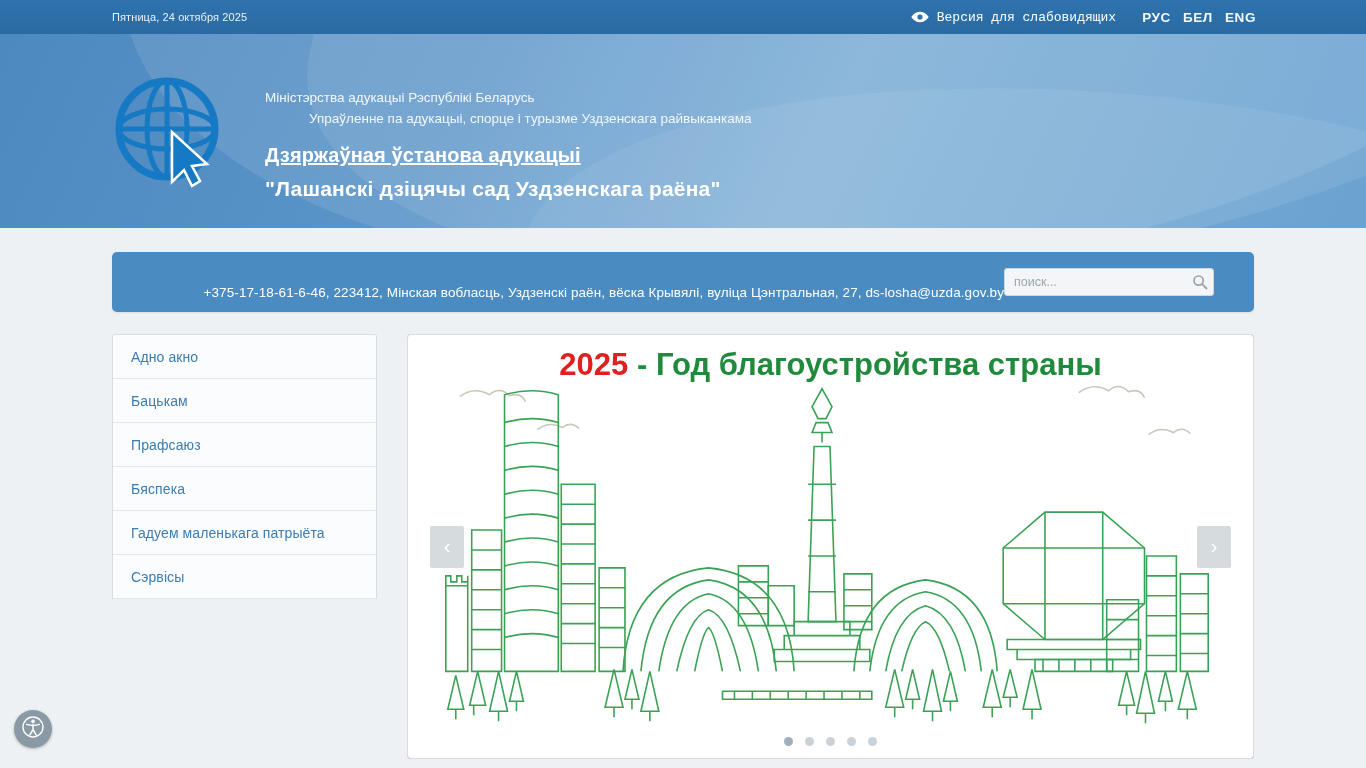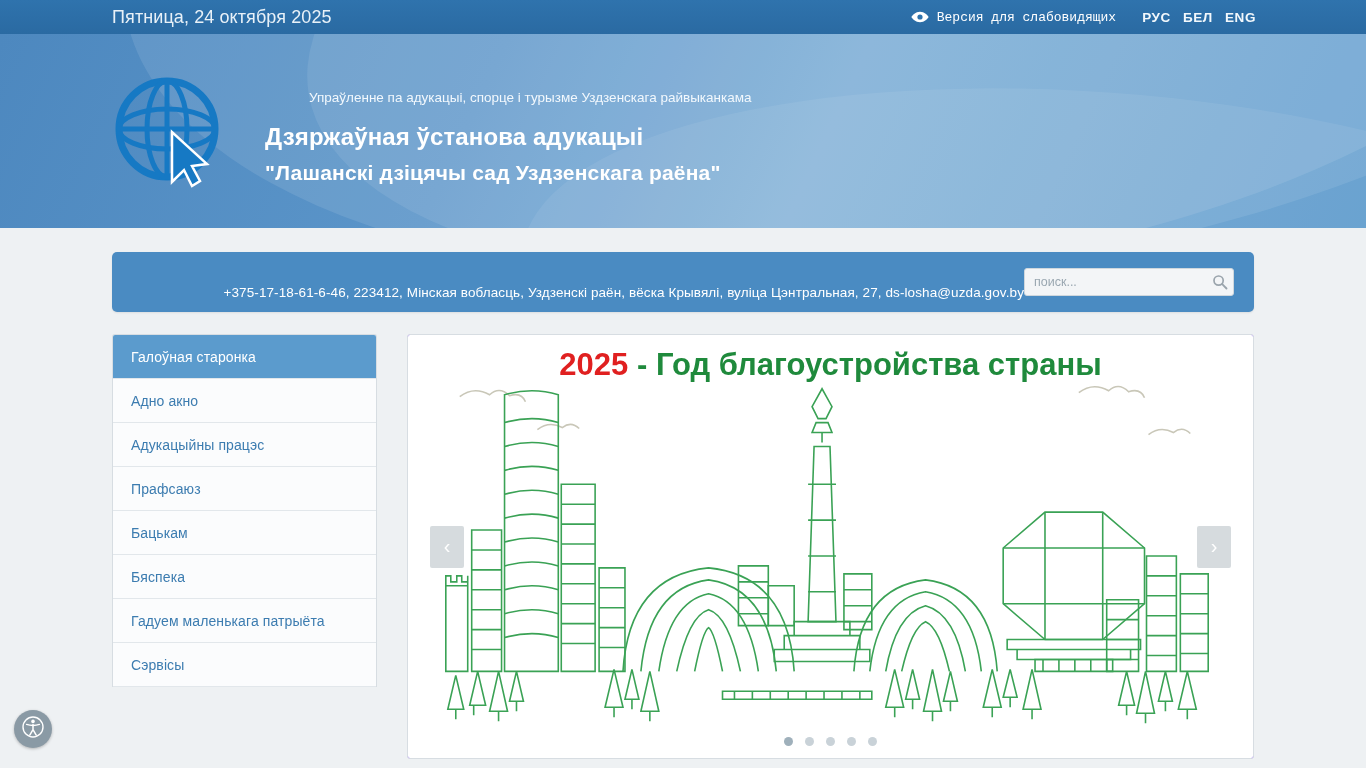--- a/index.html
+++ b/index.html
@@ -18,21 +18,21 @@
     background: #2b6ea8;
     background: linear-gradient(to bottom, #2f73ad, #2a6aa2);
     color: #eaf2f8;
     display: flex;
     align-items: center;
     font-size: 12.5px;
   }
   .topbar .date {
     margin-left: 112px;
     color: #e8f1f8;
-    font-size: 18px;
+    font-size: 11px;
     letter-spacing: .1px;
   }
   .topbar .right {
     margin-left: auto;
     margin-right: 110px;
     display: flex;
     align-items: center;
     gap: 26px;
   }
   .vision-link {
@@ -106,24 +106,25 @@
   }
   .org-line2 {
     font-size: 13.5px;
     color: #f2f8fd;
     line-height: 1.55;
     font-weight: 400;
     margin-left: 44px;
   }
   .inst-type {
     margin-top: 14px;
-    font-size: 24px;
+    font-size: 20px;
     font-weight: 700;
     color: #ffffff;
     letter-spacing: .1px;
+    text-decoration: underline;
   }
   .inst-name {
     margin-top: 10px;
     font-size: 21px;
     font-weight: 700;
     color: #ffffff;
     letter-spacing: .2px;
   }
 
   
@@ -145,21 +146,21 @@
     color: #ffffff;
     font-size: 13.5px;
     letter-spacing: .1px;
     padding-left: 16px;
     margin-top: 21px;
   }
   .searchbox {
     position: relative;
     width: 210px;
     flex: 0 0 210px;
-    margin-right: 4px;
+    margin-right: 24px;
   }
   .searchbox input {
     width: 100%;
     height: 28px;
     border: 1px solid #cfd7dd;
     border-radius: 3px;
     background: #f3f5f7;
     padding: 0 28px 0 9px;
     font-size: 12.5px;
     color: #5a6a75;
@@ -317,20 +318,21 @@
       <svg width="118" height="118" viewBox="0 0 118 118">
         <circle cx="55" cy="55" r="48" fill="none" stroke="#1679c4" stroke-width="7"></circle>
         <ellipse cx="55" cy="55" rx="48" ry="20" fill="none" stroke="#1679c4" stroke-width="5"></ellipse>
         <ellipse cx="55" cy="55" rx="20" ry="48" fill="none" stroke="#1679c4" stroke-width="5"></ellipse>
         <line x1="7" y1="55" x2="103" y2="55" stroke="#1679c4" stroke-width="5"></line>
         <line x1="55" y1="7" x2="55" y2="103" stroke="#1679c4" stroke-width="5"></line>
         <path d="M60 58 L60 108 L72 96 L80 112 L88 107 L80 92 L95 90 Z" fill="#1679c4" stroke="#ffffff" stroke-width="2.5"></path>
       </svg>
     </div>
     <div class="titles">
+      <div class="org-line1">Міністэрства адукацыі Рэспублікі Беларусь</div>
       <div class="org-line2">Упраўленне па адукацыі, спорце і турызме Уздзенскага райвыканкама</div>
       <div class="inst-type">Дзяржаўная ўстанова адукацыі</div>
       <div class="inst-name">"Лашанскі дзіцячы сад Уздзенскага раёна"</div>
     </div>
   </div>
 </div>
 
 <div class="strip-wrap">
   <div class="strip">
     <div class="contact">+375-17-18-61-6-46, 223412, Мінская вобласць, Уздзенскі раён, вёска Крывялі, вуліца Цэнтральная, 27, ds-losha@uzda.gov.by</div>
@@ -342,34 +344,28 @@
           <line x1="10.2" y1="10.2" x2="14.5" y2="14.5" stroke="#7d8a94" stroke-width="1.9" stroke-linecap="round"></line>
         </svg>
       </span>
     </div>
   </div>
 </div>
 
 <div class="main">
 
   <nav class="sidebar">
-    <div class="menu-item active">
-      <span>Галоўная старонка</span>
-    </div>
     <div class="menu-item">
       <span>Адно акно</span>
     </div>
     <div class="menu-item">
-      <span>Адукацыйны працэс</span>
+      <span>Бацькам</span>
     </div>
     <div class="menu-item">
       <span>Прафсаюз</span>
-    </div>
-    <div class="menu-item">
-      <span>Бацькам</span>
     </div>
     <div class="menu-item">
       <span>Бяспека</span>
     </div>
     <div class="menu-item">
       <span>Гадуем маленькага патрыёта</span>
     </div>
     <div class="menu-item">
       <span>Сэрвісы</span>
     </div>

